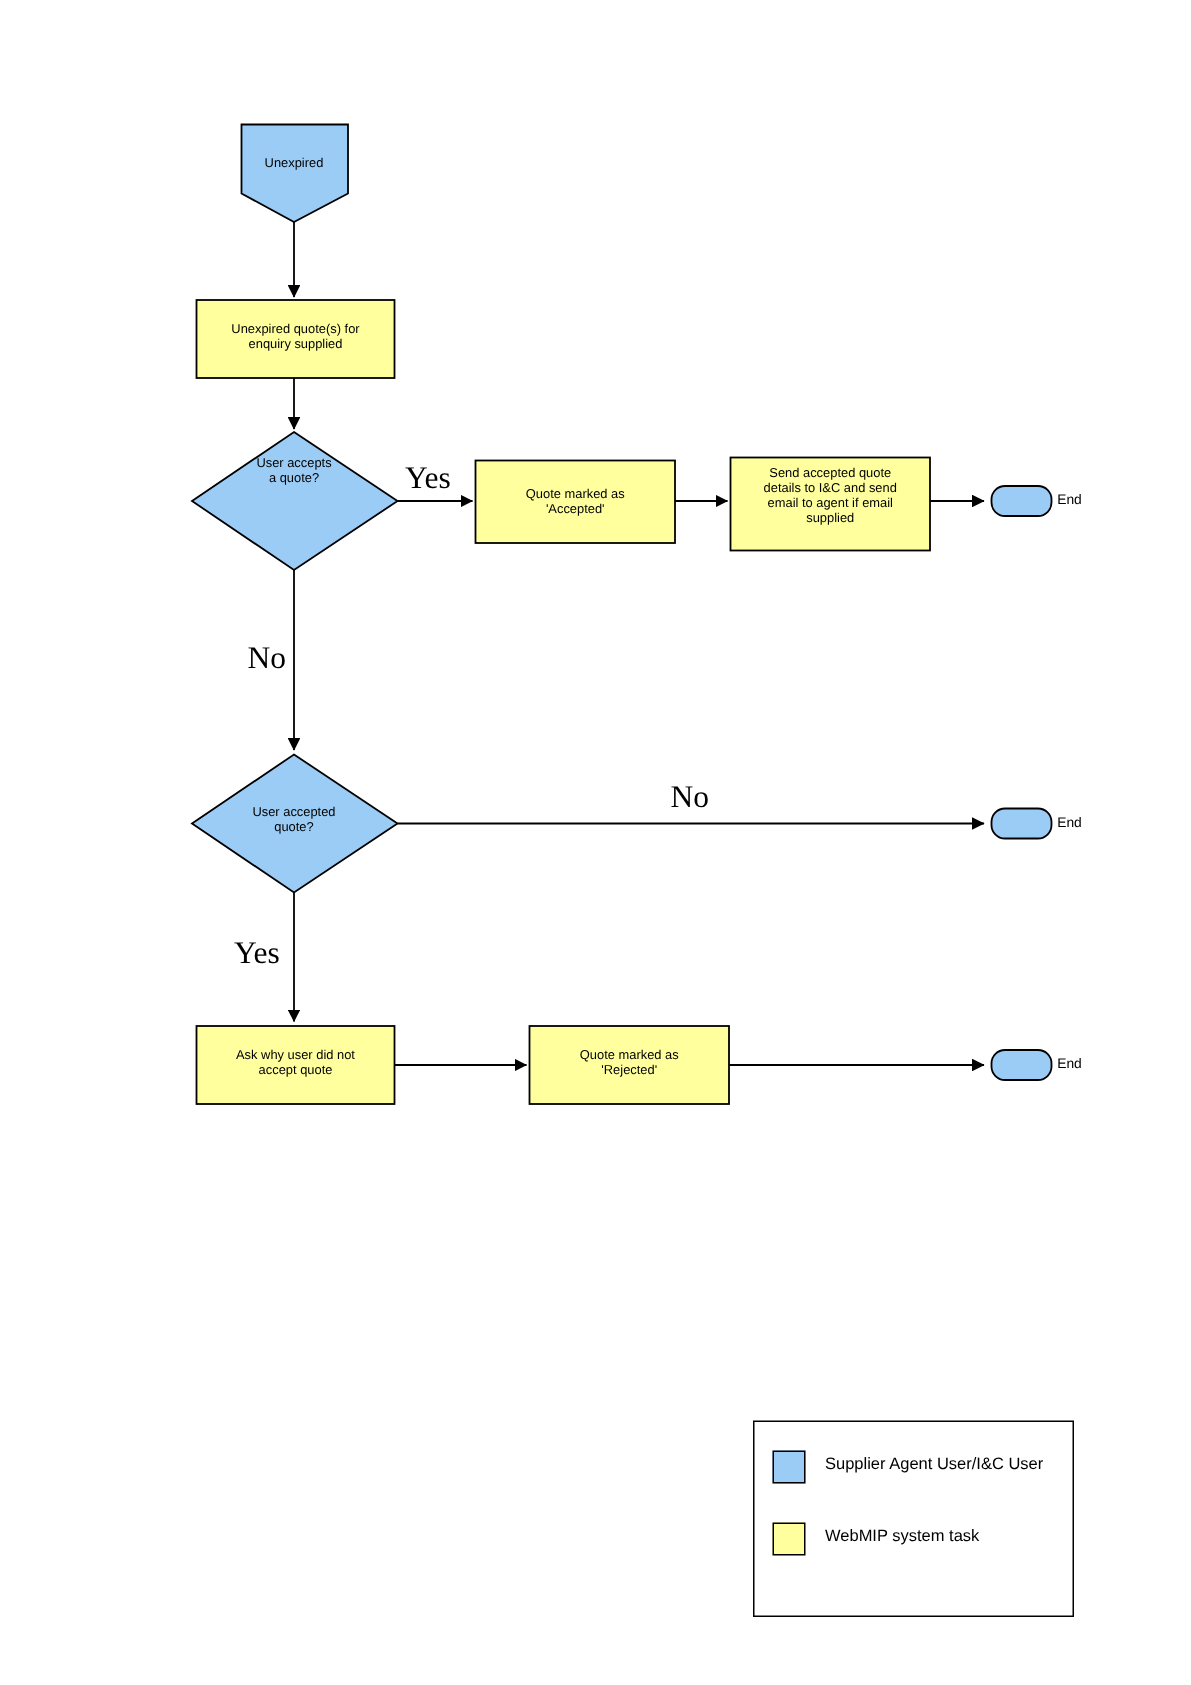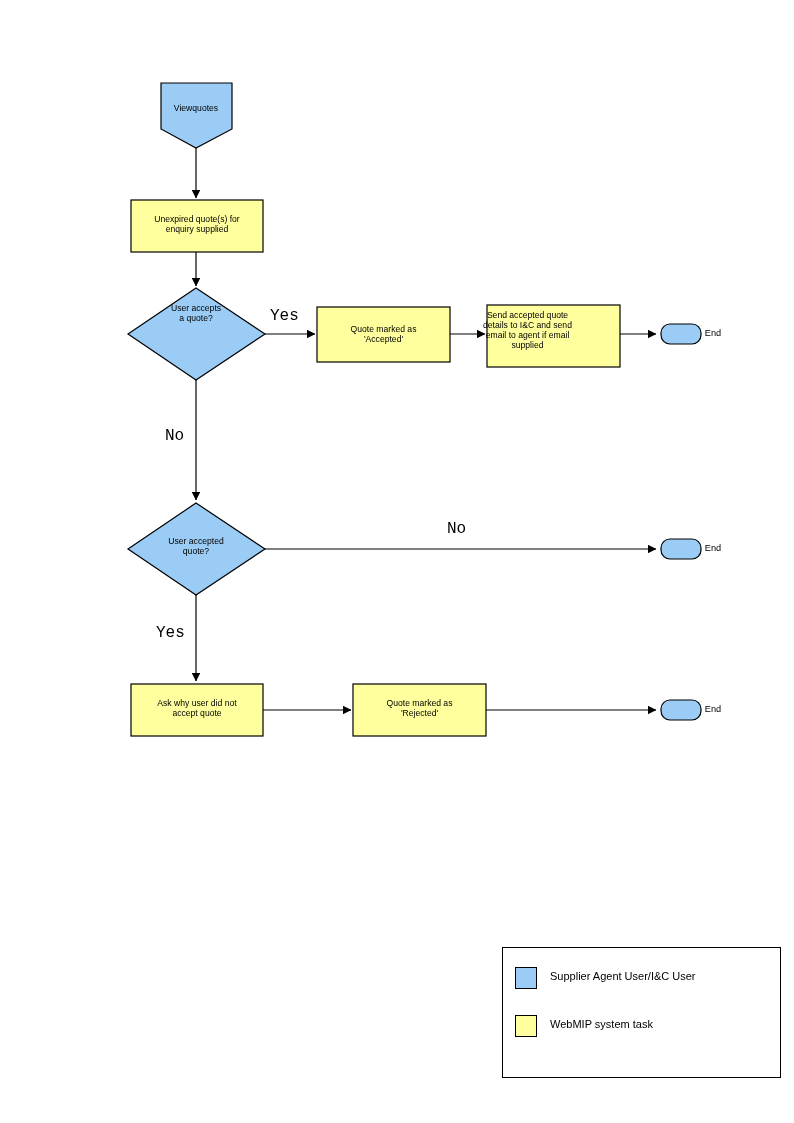--- a/index.html
+++ b/index.html
@@ -33,30 +33,30 @@
   }
   .shape-text {
     font-size: 8.6px;
   }
   .end-text {
     font-size: 9.2px;
     padding-left: 32px;
   }
   .edge-label {
     position: absolute;
-    font-size: 16px;
+    font-size: 21px;
     color: #000000;
-    font-family: Liberation Mono, monospace;
+    font-family: Liberation Serif, serif;
     line-height: 1;
   }
   .legend-box {
     position: absolute;
     left: 502px;
     top: 947px;
-    width: 279px;
+    width: 214px;
     height: 131px;
     border: 1px solid #000000;
     background: #ffffff;
     box-sizing: border-box;
   }
   .legend-row {
     position: absolute;
     display: flex;
     align-items: flex-start;
     left: 12px;
@@ -127,32 +127,32 @@
 
   <line x1="263" y1="710" x2="351" y2="710" stroke="#000000" stroke-width="1.2" marker-end="url(#arrow)"></line>
 
   <rect x="353" y="684" width="133" height="52" fill="#FFFF9E" stroke="#000000" stroke-width="1.2"></rect>
 
   <line x1="486" y1="710" x2="656" y2="710" stroke="#000000" stroke-width="1.2" marker-end="url(#arrow)"></line>
 
   <rect x="661" y="700" width="40" height="20" rx="9" ry="9" fill="#9BCCF5" stroke="#000000" stroke-width="1.2"></rect>
 </svg>
 
-<div class="node-label shape-text" style="left:146px; top:103px; width:100px;">Viewquotes</div>
+<div class="node-label shape-text" style="left:146px; top:103px; width:100px;">Unexpired</div>
 
 <div class="node-label shape-text" style="left:133px; top:214px; width:128px;">Unexpired quote(s) for
 enquiry supplied</div>
 
 <div class="node-label shape-text" style="left:146px; top:303px; width:100px;">User accepts
 a quote?</div>
 
 <div class="node-label shape-text" style="left:319px; top:324px; width:129px;">Quote  marked as
 'Accepted'</div>
 
-<div class="node-label shape-text" style="left:463px; top:310px; width:129px;">Send accepted quote
+<div class="node-label shape-text" style="left:489px; top:310px; width:129px;">Send accepted quote
 details to I&amp;C and send
 email to agent if email
 supplied</div>
 
 <div class="node-label end-text" style="left:661px; top:328px; width:40px;">End</div>
 
 <div class="node-label shape-text" style="left:146px; top:536px; width:100px;">User accepted
 quote?</div>
 
 <div class="node-label end-text" style="left:661px; top:543px; width:40px;">End</div>

